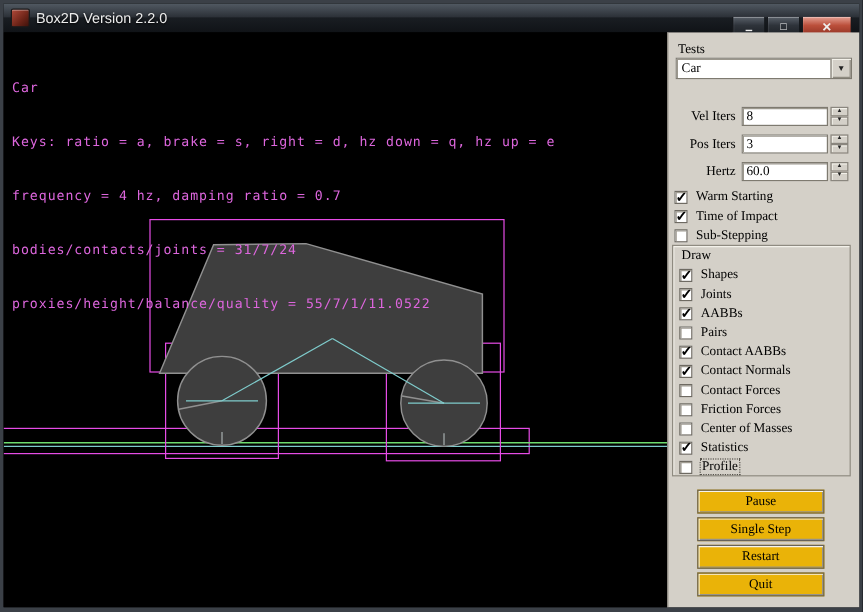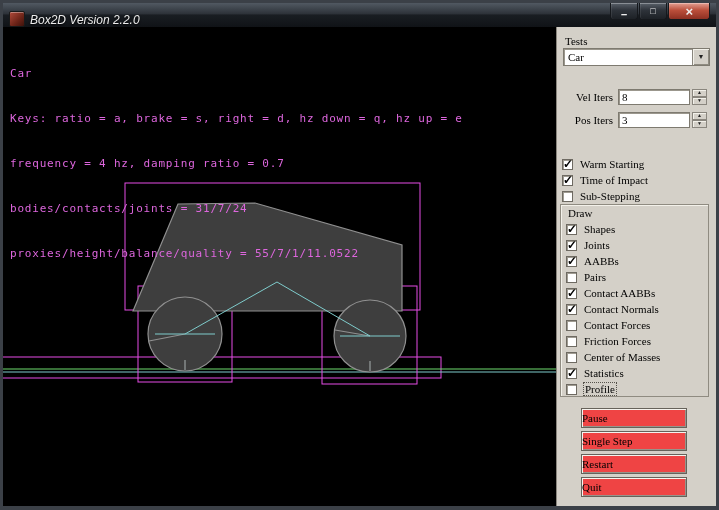--- a/index.html
+++ b/index.html
@@ -9,21 +9,21 @@
     -webkit-font-smoothing:antialiased;
   }
   .window {
     position:absolute; inset:0; box-sizing:border-box;
     border:3px solid #3b4047; border-bottom-width:4px; background:#000;
   }
   
   .titlebar {
     position:absolute; left:0; top:0; right:0; height:24px;
     background:linear-gradient(180deg,#515962 0%,#2d3239 45%,#191d22 50%,#101317 100%);
-    display:flex; align-items:flex-end; padding:0 6px; gap:5px; box-sizing:border-box;font-style:italic;
+    display:flex; align-items:center; padding:11px 6px; gap:5px; box-sizing:border-box;
   }
   .app-icon {
     width:14px; height:14px; border-radius:2px; flex:0 0 auto;
     background:linear-gradient(135deg,#b04a3a 0%,#6d2418 60%,#3d120b 100%);
     border:1px solid #1a1a1a; box-shadow:inset 0 1px 0 rgba(255,255,255,.35);
   }
   .title-text { color:#ececec; font-size:12px; text-shadow:0 1px 2px #000; white-space:nowrap; }
   .win-buttons { margin-left:auto; display:flex; align-self:flex-start; }
   .wbtn {
     width:28px; height:17px; margin-left:1px; box-sizing:border-box;
@@ -106,23 +106,23 @@
   .cbrow.focused .cblabel { outline:1px dotted #55524b; padding:0 1px; }
   
   .groupbox {
     position:absolute; left:3px; top:177px; width:149px; height:193px; box-sizing:border-box;
     border:1px solid #8f8b81; box-shadow:inset 1px 1px 0 #f3f1ea;
   }
   .group-label { position:absolute; left:7px; top:2px;text-align:center; }
   
   .pbtn {
     position:absolute; left:24px; width:106px; height:20px; box-sizing:border-box;
-    background:#ef4444; border:1px solid #66625a;
+    background:#eab308; border:1px solid #66625a;
     box-shadow:inset 1px 1px 0 #f5f3ee, inset -1px -1px 0 #97938a;
-    display:flex; align-items:center; cursor:default;
+    display:flex; align-items:center; justify-content:center; cursor:default;
   }
 </style>
 </head>
 <body>
 
 <div class="window">
 
   <div class="titlebar">
     <div class="app-icon"></div>
     <div class="title-text">Box2D Version 2.2.0</div>
@@ -195,20 +195,28 @@
       </span>
     </div>
     <div class="spin-row" style="top:85px;">
       <span class="spin-label">Pos Iters</span>
       <span class="spin-edit">3</span>
       <span class="spin-btns">
         <span class="sb up">▲</span>
         <span class="sb dn">▼</span>
       </span>
     </div>
+    <div class="spin-row" style="top:108px;">
+      <span class="spin-label">Hertz</span>
+      <span class="spin-edit">60.0</span>
+      <span class="spin-btns">
+        <span class="sb up">▲</span>
+        <span class="sb dn">▼</span>
+      </span>
+    </div>
 
     <div class="cbrow" style="left:5px; top:131px;">
       <span class="cb" data-checked="true"></span>
       <span class="cblabel">Warm Starting</span>
     </div>
     <div class="cbrow" style="left:5px; top:147px;">
       <span class="cb" data-checked="true"></span>
       <span class="cblabel">Time of Impact</span>
     </div>
     <div class="cbrow" style="left:5px; top:163px;">

